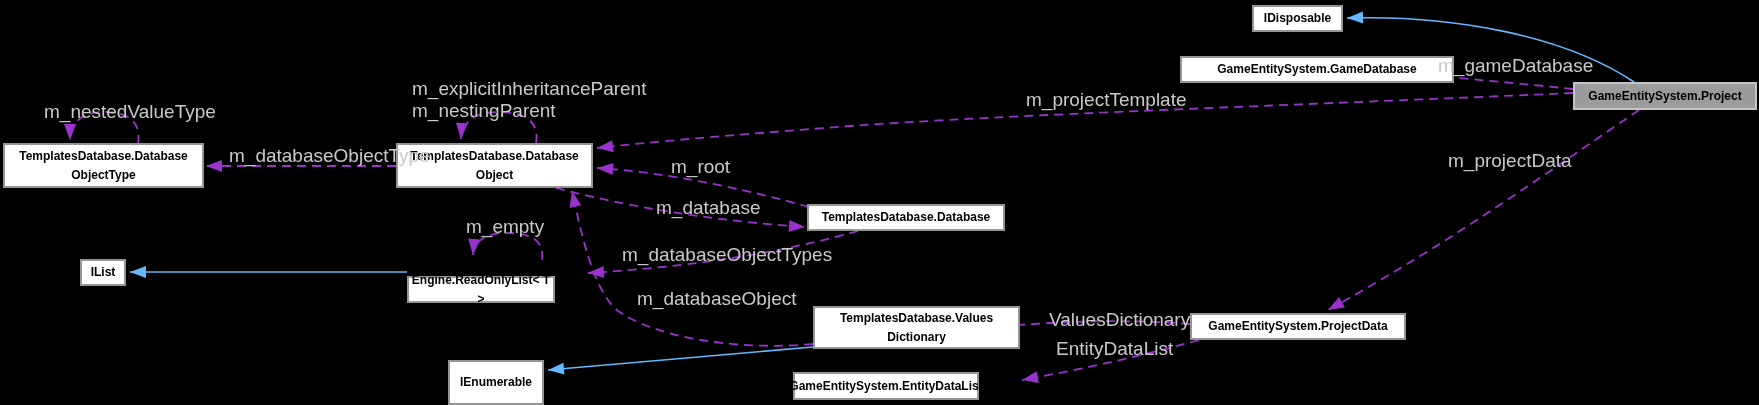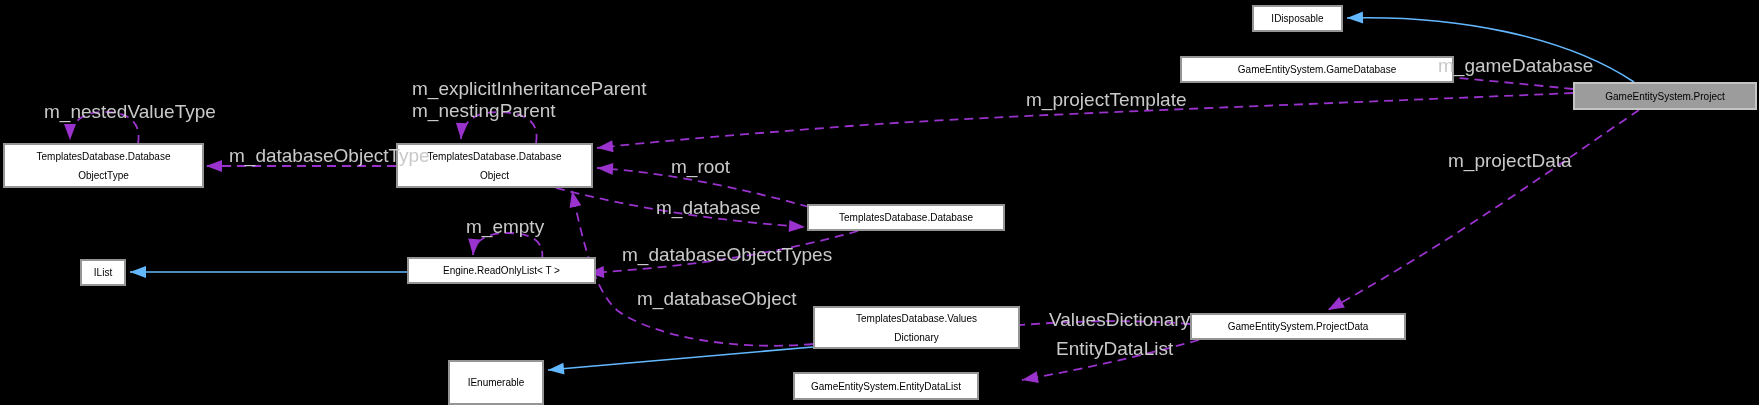--- a/index.html
+++ b/index.html
@@ -23,26 +23,27 @@
   }
   #edges{position:absolute;left:0;top:0;width:1759px;height:405px;}
   .edge{fill:none;stroke:var(--usage-edge);stroke-width:1.8;stroke-dasharray:9,6;}
   .edge.solid{stroke:var(--inherit-edge);stroke-width:1.6;stroke-dasharray:none;}
   .node{
     position:absolute;
     box-sizing:border-box;
     background:var(--node-fill);
     border:2px solid var(--node-border);
     color:var(--node-text);
-    font-size:10px;
+    font-size:12px;
     line-height:19px;
     display:flex;align-items:center;justify-content:center;
     text-align:center;
     white-space:pre-line;
     cursor:pointer;
+    font-weight:bold;
   }
   .node.current{
     background:var(--current-fill);
     border-color:var(--current-border);
     cursor:default;
   }
   .elabel{
     position:absolute;
     color:var(--edge-label);
     font-size:19px;
@@ -86,21 +87,21 @@
   <div class="node" style="left:3px;top:143px;width:201px;height:45px;">TemplatesDatabase.Database
 ObjectType</div>
 
   <div class="node" style="left:396px;top:143px;width:197px;height:45px;">TemplatesDatabase.Database
 Object</div>
 
   <div class="node" style="left:807px;top:204px;width:198px;height:27px;">TemplatesDatabase.Database</div>
 
   <div class="node" style="left:80px;top:259px;width:46px;height:27px;">IList</div>
 
-  <div class="node" style="left:407px;top:257px;width:189px;height:27px;">Engine.ReadOnlyList&lt; T &gt;</div>
+  <div class="node" style="left:407px;top:276px;width:148px;height:27px;">Engine.ReadOnlyList&lt; T &gt;</div>
 
   <div class="node" style="left:813px;top:306px;width:207px;height:43px;">TemplatesDatabase.Values
 Dictionary</div>
 
   <div class="node" style="left:793px;top:372px;width:186px;height:28px;">GameEntitySystem.EntityDataList</div>
 
   <div class="node" style="left:448px;top:360px;width:96px;height:45px;">IEnumerable</div>
 
   <div class="node" style="left:1190px;top:313px;width:216px;height:27px;">GameEntitySystem.ProjectData</div>
 

